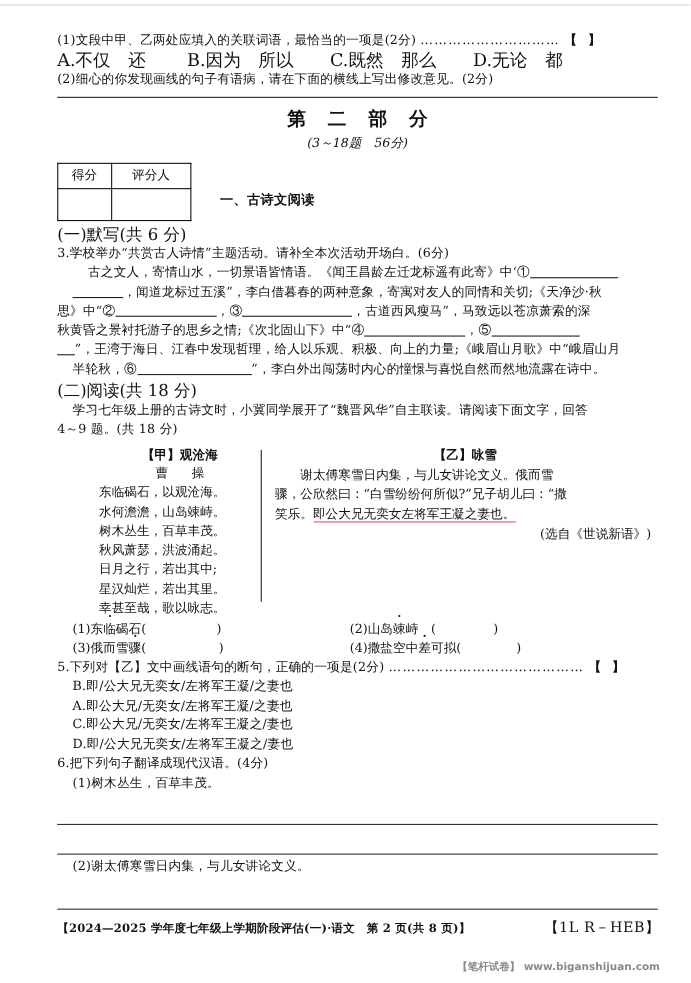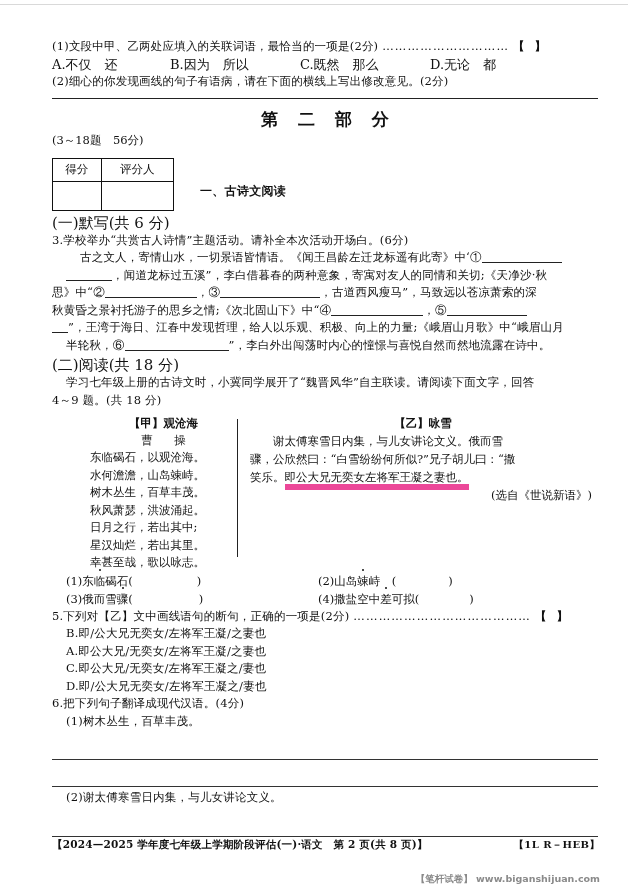--- a/index.html
+++ b/index.html
@@ -13,21 +13,21 @@
     position: relative;
     font-family: "DejaVu Serif", "Liberation Serif", serif;
     color: #111111;
     overflow: hidden;
   }
   .page {
     position: relative;
     width: 628px;
     height: 894px;
     box-sizing: border-box;
-    padding: 38px 30px 0 52px;
+    padding: 28px 30px 0 52px;
   }
   .topline {
     position: absolute;
     left: 0; right: 0; top: 4px;
     height: 1px;
     background: #d9d9d9;
   }
 
   
   .ln {
@@ -38,21 +38,21 @@
   }
   .indent1 { padding-left: 14px; }
   .indent2 { padding-left: 28px; }
 
   .dots { letter-spacing: 1.2px; }
   .brk { font-weight: bold; letter-spacing: 10px; }
 
   
   .optrow {
     display: flex;
-    font-size: 13px;
+    font-size: 16px;
     line-height: 17.5px;
     padding-left: 14px;
   }
   .optrow > span { display: inline-block; }
   .ow1 { width: 118px; }
   .ow2 { width: 130px; }
   .ow3 { width: 130px; }
 
   
   .rule {
@@ -61,24 +61,25 @@
   }
   .part-title {
     text-align: center;
     font-size: 17px;
     font-weight: bold;
     letter-spacing: 7px;
     padding-left: 7px;
     line-height: 22px;
   }
   .part-sub {
-    text-align: left;
+    text-align: center;
     font-size: 11.5px;
     line-height: 18px;
     padding-top: 1px;
+    font-style: italic;
   }
 
   
   .scorewrap {
     display: flex;
     align-items: flex-start;
     margin-top: 9px;
     height: 54px;
   }
   .scorebox {
@@ -167,21 +168,21 @@
     line-height: 17.5px;
     white-space: nowrap;
   }
   .prose {
     font-size: 11.5px;
     line-height: 18px;
     text-align: justify;
     text-justify: inter-character;
   }
   .prose-first { text-indent: 23px; }
-  .u-line { border-bottom: 6px solid #ec4899; }
+  .u-line { border-bottom: 1px solid #ec4899; }
   .src {
     font-size: 11.5px;
     text-align: right;
     line-height: 18px;
     padding-right: 4px;
   }
 
   
   .dot {
     position: relative;
@@ -225,22 +226,22 @@
     display: flex;
     justify-content: space-between;
     align-items: baseline;
   }
   .footer-left {
     font-size: 10.5px;
     font-weight: bold;
     letter-spacing: 0.2px;
   }
   .footer-right {
-    font-size: 10px;
-    font-weight: bold;
+    font-size: 13px;
+    font-weight: normal;
     letter-spacing: 0.5px;
   }
   .watermark {
     position: absolute;
     right: 28px;
     bottom: 8px;
     font-size: 9.5px;
     color: #8a8a8a;
     font-family: "DejaVu Sans", "Liberation Sans", sans-serif;
     font-weight: bold;

